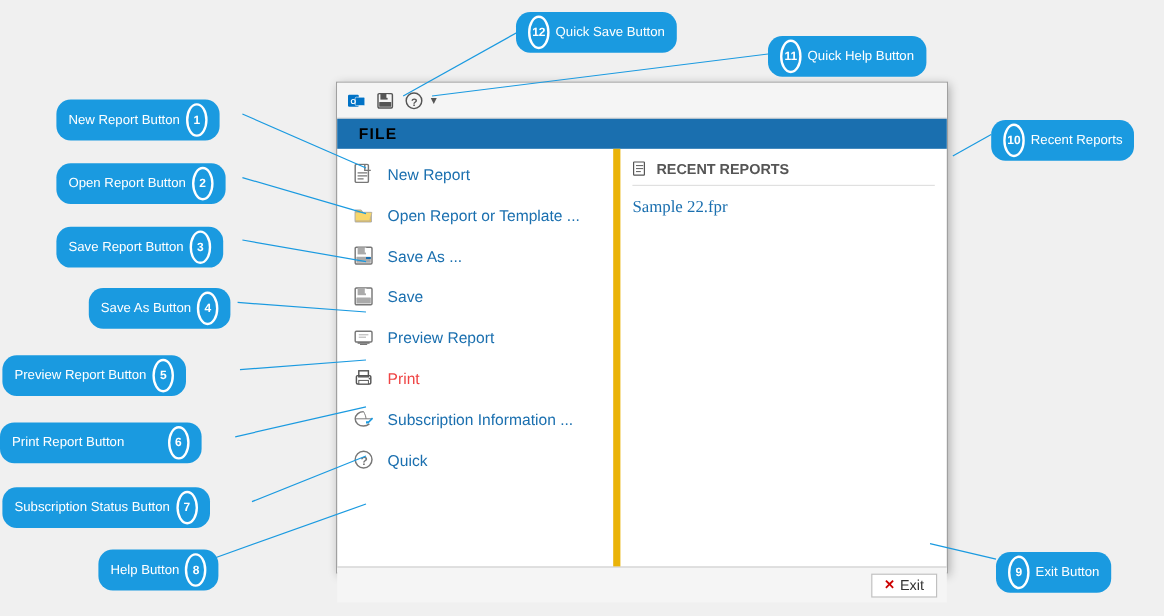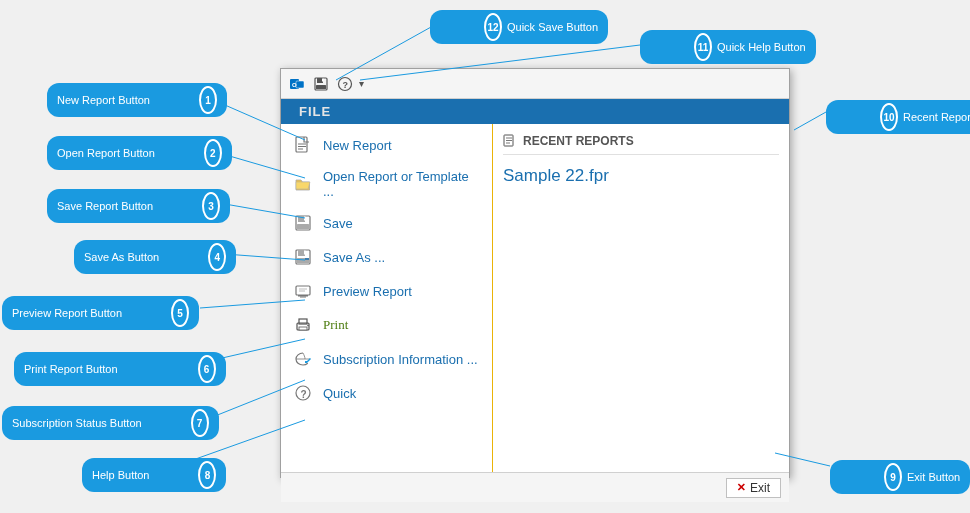--- a/index.html
+++ b/index.html
@@ -32,21 +32,20 @@
       border: 2px solid white;
       border-radius: 50%;
       width: 18px;
       height: 28px;
       display: flex;
       align-items: center;
       justify-content: center;
       font-size: 10px;
       font-weight: bold;
       flex-shrink: 0;
-      margin-left: 44px;
     }
 
     
     .dialog {
       position: absolute;
       left: 280px;
       top: 68px;
       width: 510px;
       height: 410px;
       background: white;
@@ -77,38 +76,38 @@
     }
     .toolbar-dropdown {
       font-size: 10px;
       color: #555;
       cursor: pointer;
     }
 
     
     .file-tab {
       background: #1a6faf;
-      color: #e5e5e5;
+      color: #000000;
       padding: 5px 18px;
       font-size: 13px;
       font-weight: bold;
       cursor: pointer;
       letter-spacing: 1px;
     }
 
     
     .content-area {
       display: flex;
       height: calc(100% - 60px);
     }
 
     
     .menu-list {
-      width: 212px;
-      border-right: 1px solid #eab308;
+      width: 236px;
+      border-right: 6px solid #eab308;
       padding: 4px 0;
     }
     .menu-item {
       display: flex;
       align-items: center;
       padding: 7px 12px;
       gap: 10px;
       cursor: pointer;
       color: #1a6faf;
     }
@@ -117,43 +116,44 @@
       height: 20px;
       flex-shrink: 0;
       display: flex;
       align-items: center;
       justify-content: center;
     }
     .menu-item .label {
       color: #1a6faf;
       font-size: 13px;
     }
-    .menu-item.gray .label { color: #4d7c0f; font-family: Liberation Serif, serif; }
+    .menu-item.gray .label { color: #ef4444; }
 
     
     .right-panel {
       flex: 1;
       padding: 10px;
     }
     .recent-header {
       display: flex;
       align-items: center;
       gap: 6px;
       color: #555;
       font-size: 12px;
       font-weight: bold;
       margin-bottom: 8px;
       border-bottom: 1px solid #e0e0e0;
       padding-bottom: 6px;
     }
     .recent-item {
       color: #1a6faf;
-      font-size: 17px;
+      font-size: 14px;
       padding: 3px 0;
       cursor: pointer;
+      font-family: Liberation Serif, serif;
     }
 
     
     .exit-area {
       height: 30px;
       display: flex;
       align-items: center;
       justify-content: flex-end;
       padding: 0 8px;
       border-top: 1px solid #d0d0d0;
@@ -210,21 +210,21 @@
 <div class="bubble" style="top:240px; left:74px;">
   <span>Save As Button</span>
   <span class="num">4</span>
 </div>
 
 <div class="bubble" style="top:296px; left:2px;">
   <span>Preview Report Button</span>
   <span class="num">5</span>
 </div>
 
-<div class="bubble" style="top:352px; left:14px;gap:36px;">
+<div class="bubble" style="top:352px; left:0;gap:36px;">
   <span>Print Report Button</span>
   <span class="num">6</span>
 </div>
 
 <div class="bubble" style="top:406px; left:2px;">
   <span>Subscription Status Button</span>
   <span class="num">7</span>
 </div>
 
 <div class="bubble" style="top:458px; left:82px;">
@@ -330,36 +330,36 @@
         <span class="label">Open Report or Template ...</span>
       </div>
 
       <div class="menu-item">
         <span class="icon">
           <svg width="18" height="18" viewBox="0 0 18 18">
             <rect x="2" y="2" width="14" height="14" rx="1" fill="none" stroke="#777" stroke-width="1.2"></rect>
             <rect x="4" y="2" width="7" height="6" fill="#aaa"></rect>
             <rect x="3" y="10" width="12" height="5" rx="0.5" fill="#aaa"></rect>
             <rect x="10" y="2.5" width="1.5" height="4" fill="white"></rect>
-          </svg>
-        </span>
-        <span class="label">Save</span>
+            <line x1="11" y1="11" x2="15" y2="11" stroke="#1a6faf" stroke-width="1.5"></line>
+          </svg>
+        </span>
+        <span class="label">Save As ...</span>
       </div>
 
       <div class="menu-item">
         <span class="icon">
           <svg width="18" height="18" viewBox="0 0 18 18">
             <rect x="2" y="2" width="14" height="14" rx="1" fill="none" stroke="#777" stroke-width="1.2"></rect>
             <rect x="4" y="2" width="7" height="6" fill="#aaa"></rect>
             <rect x="3" y="10" width="12" height="5" rx="0.5" fill="#aaa"></rect>
             <rect x="10" y="2.5" width="1.5" height="4" fill="white"></rect>
-            <line x1="11" y1="11" x2="15" y2="11" stroke="#1a6faf" stroke-width="1.5"></line>
-          </svg>
-        </span>
-        <span class="label">Save As ...</span>
+          </svg>
+        </span>
+        <span class="label">Save</span>
       </div>
 
       <div class="menu-item">
         <span class="icon">
           <svg width="18" height="18" viewBox="0 0 18 18">
             <rect x="2" y="4" width="14" height="9" rx="1" fill="none" stroke="#777" stroke-width="1.2"></rect>
             <rect x="4" y="13" width="10" height="1.5" fill="#777"></rect>
             <rect x="6" y="14.5" width="6" height="1" fill="#777"></rect>
             <line x1="5" y1="7" x2="13" y2="7" stroke="#aaa" stroke-width="0.8"></line>
             <line x1="5" y1="9" x2="11" y2="9" stroke="#aaa" stroke-width="0.8"></line>

